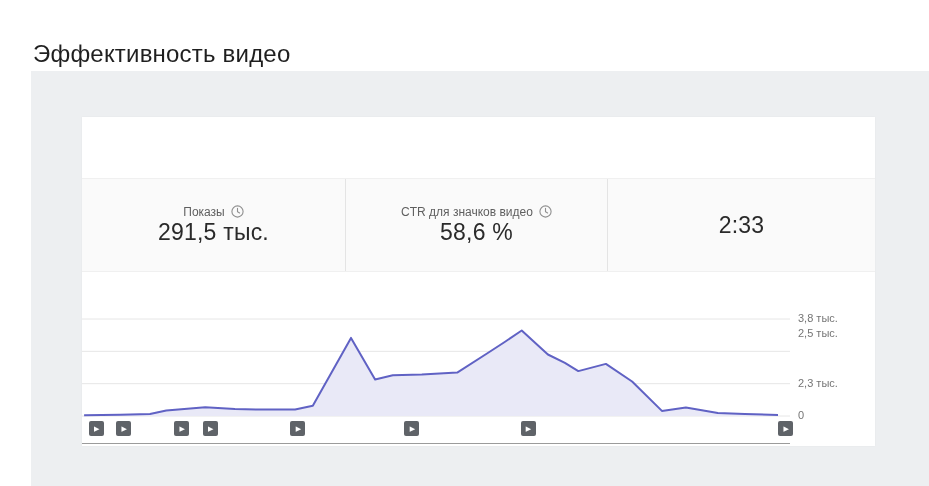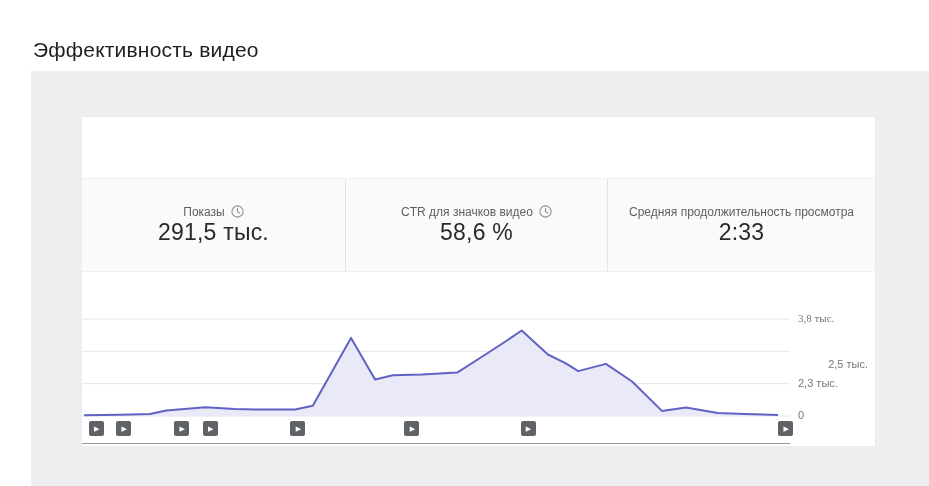--- a/index.html
+++ b/index.html
@@ -4,21 +4,21 @@
 <style>
   html,body{margin:0;padding:0;}
   body{
     width:929px;height:486px;overflow:hidden;position:relative;
     background:#ffffff;
     font-family:"Liberation Sans","DejaVu Sans",sans-serif;
     -webkit-font-smoothing:antialiased;
   }
   .page-title{
     position:absolute;left:33px;top:24px;
-    font-size:21px;font-weight:400;color:#1f1f1f;letter-spacing:.2px;
+    font-size:24px;font-weight:400;color:#1f1f1f;letter-spacing:.2px;
   }
   .panel{
     position:absolute;left:31px;top:71px;width:898px;height:415px;
     background:#edeff1;
   }
   .card{
     position:absolute;left:51px;top:46px;width:793px;height:329px;
     background:#ffffff;box-shadow:0 0 2px rgba(0,0,0,0.04);
   }
   .card-header{height:61px;background:#ffffff;}
@@ -95,40 +95,37 @@
             <svg width="13" height="13" viewBox="0 0 13 13">
               <circle cx="6.5" cy="6.5" r="5.6" fill="none" stroke="#8f8f8f" stroke-width="1.1"></circle>
               <path d="M6.5 3.4 L6.5 6.7 L8.6 7.9" fill="none" stroke="#8f8f8f" stroke-width="1.1" stroke-linecap="round"></path>
             </svg>
           </span>
         </div>
         <div class="metric-value">58,6 %</div>
       </div>
 
       <div class="metric-card mc-3">
-        <div class="metric-label-row">
-          <span class="lbl">Средняя продолжительность просмотра</span>
-        </div>
         <div class="metric-value">2:33</div>
       </div>
 
     </div>
 
     <svg class="chart-svg" viewBox="0 0 708 176" preserveAspectRatio="none">
         <line x1="0" x2="708" y1="49" y2="49" stroke="#e6e6e6" stroke-width="1"></line>
         <line x1="0" x2="708" y1="81.34184210526315" y2="81.34184210526315" stroke="#e6e6e6" stroke-width="1"></line>
         <line x1="0" x2="708" y1="113.65815789473685" y2="113.65815789473685" stroke="#e6e6e6" stroke-width="1"></line>
         <line x1="0" x2="708" y1="146" y2="146" stroke="#e6e6e6" stroke-width="1"></line>
         <path d="M2.1,145.2 L38.2,144.7 L68.0,144.0 L84.3,140.4 L123.2,137.3 L152.9,138.9 L179.8,139.6 L213.1,139.4 L230.8,135.8 L269.0,67.9 L293.1,109.5 L310.8,105.2 L339.8,104.6 L375.2,102.6 L405.0,83.5 L422.7,72.0 L439.7,60.5 L465.9,84.5 L482.9,92.9 L496.3,101.1 L523.9,93.9 L550.1,111.5 L579.9,140.9 L603.9,137.6 L635.8,142.9 L662.7,144.0 L696.0,145.0 L696.0,146 L2.1,146 Z" fill="#e9e9f7"></path>
         <polyline points="2.1,145.2 38.2,144.7 68.0,144.0 84.3,140.4 123.2,137.3 152.9,138.9 179.8,139.6 213.1,139.4 230.8,135.8 269.0,67.9 293.1,109.5 310.8,105.2 339.8,104.6 375.2,102.6 405.0,83.5 422.7,72.0 439.7,60.5 465.9,84.5 482.9,92.9 496.3,101.1 523.9,93.9 550.1,111.5 579.9,140.9 603.9,137.6 635.8,142.9 662.7,144.0 696.0,145.0" fill="none" stroke="#6062c4" stroke-width="2" stroke-linejoin="round"></polyline>
       </svg>
 
     <div id="yticks">
-        <div class="y-tick" style="top: 195px; font-family: Liberation Serif, serif;">3,8 тыс.</div>
-        <div class="y-tick" style="top: 241px; text-align: right;">2,5 тыс.</div>
+        <div class="y-tick" style="top: 195px;">3,8 тыс.</div>
+        <div class="y-tick" style="top: 210px;">2,5 тыс.</div>
         <div class="y-tick" style="top: 259.658px;">2,3 тыс.</div>
         <div class="y-tick" style="top: 292px;">0</div>
       </div>
 
     <div class="markers-row" id="markers">
         <div class="video-marker" style="left: 6.66px;">
           <span class="tri">▶</span>
         </div>
         <div class="video-marker" style="left: 34.272px;">
           <span class="tri">▶</span>

